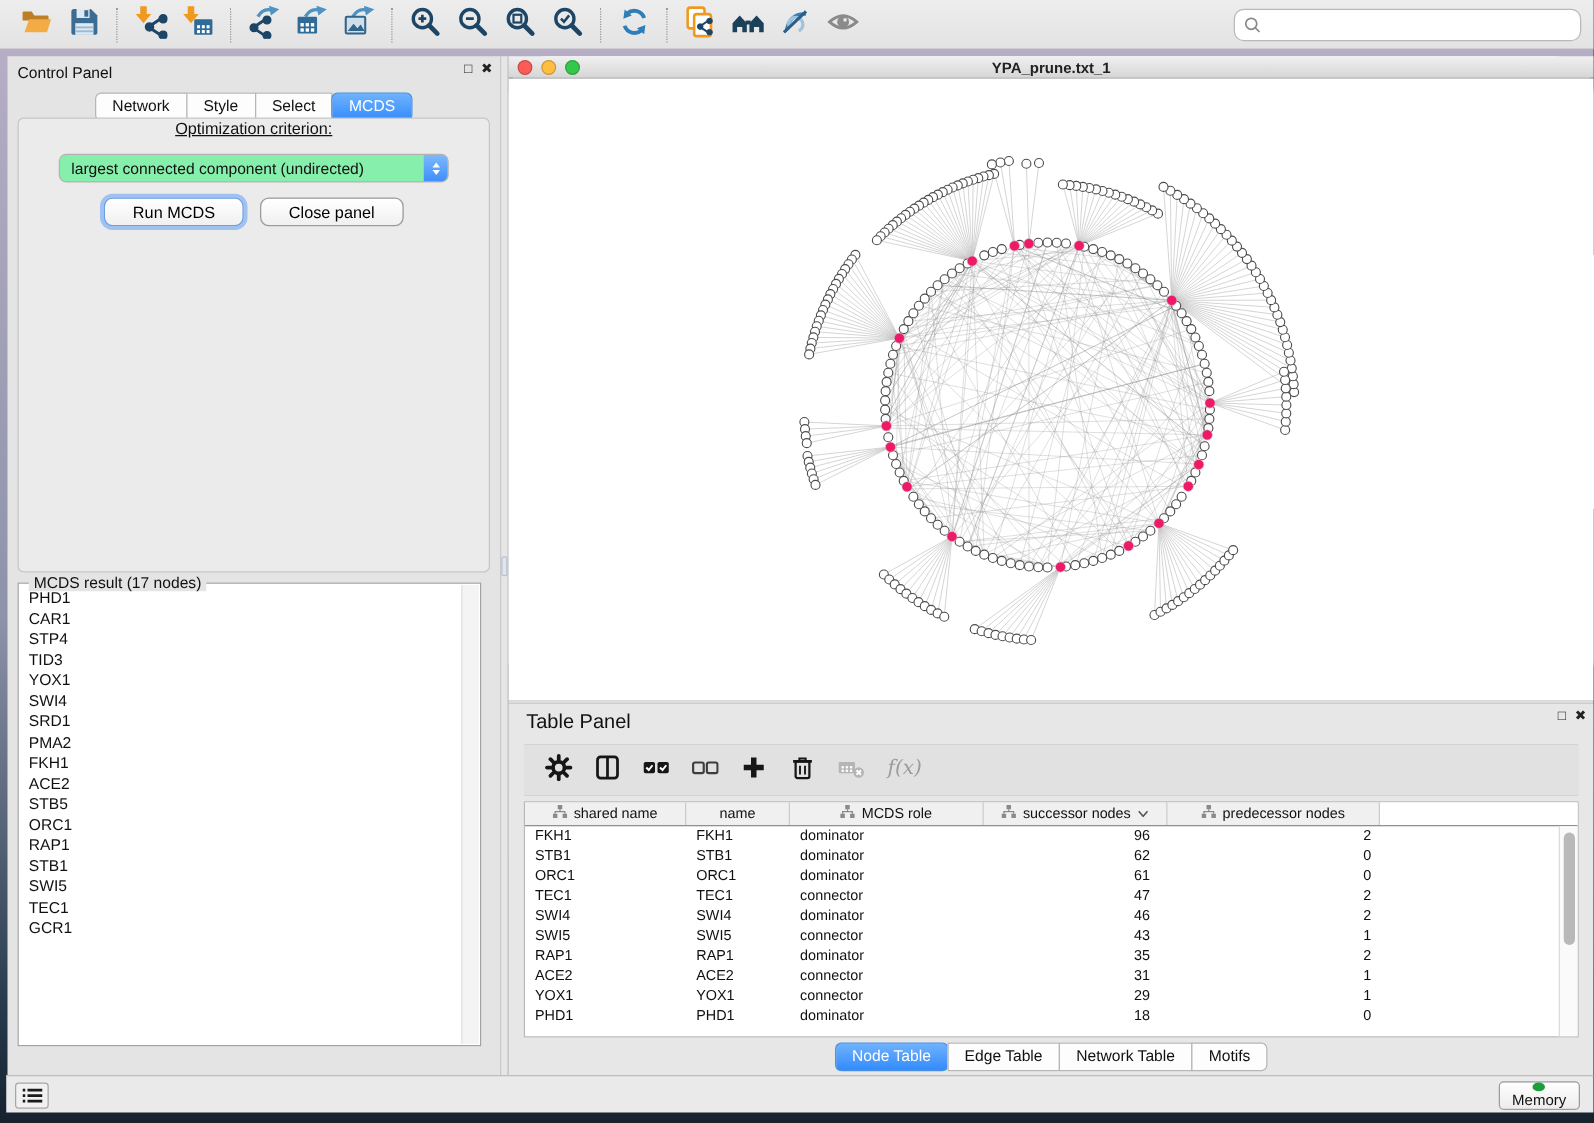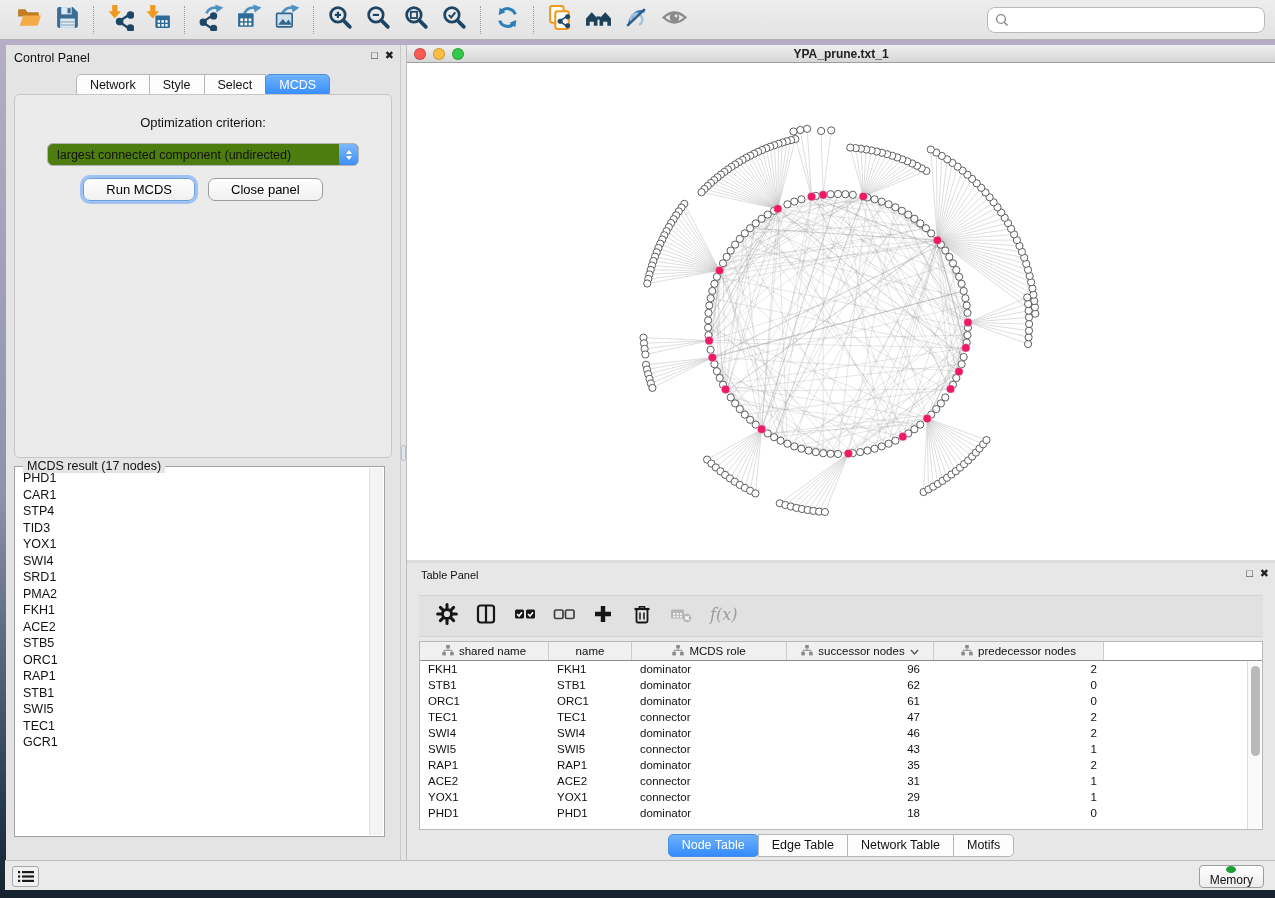--- a/index.html
+++ b/index.html
@@ -23,22 +23,22 @@
   .panel-title{position:absolute;left:8px;top:6px;font-size:12.5px;}
   .win-btns{position:absolute;right:6px;top:5px;display:flex;gap:7px;align-items:center;}
   .win-btn{font-size:11px;color:#222;font-weight:bold;line-height:1;cursor:default;}
   .cp-tabs{position:absolute;left:0;right:0;top:29px;display:flex;justify-content:center;}
   .seg-tab{font-size:12.5px;padding:3px 13px 4px;background:#fdfdfd;border:1px solid #b6b6b6;margin-left:-1px;color:#111;}
   .seg-tab:first-child{border-radius:5px 0 0 5px;margin-left:0;}
   .seg-tab:last-child{border-radius:0 5px 5px 0;}
   .seg-tab.active{background:linear-gradient(#6fb2fe,#338bfc);color:#fff;border-color:#4a90e2;border-radius:5px;}
   .cp-body{position:absolute;left:8px;top:49px;width:378px;height:364px;background:#ecebeb;
     border:1px solid #c6c6c6;border-radius:5px;}
-  .opt-label{text-align:center;margin-top:20px;font-size:13px;}
-  .dropdown{position:relative;width:312px;height:23px;margin:13px auto 0;background:#4d7c0f;
+  .opt-label{text-align:center;font-size:13px;text-decoration:underline;}
+  .dropdown{position:relative;width:312px;height:23px;margin:13px auto 0;background:#86efac;
     border:1px solid #b3b3b3;border-radius:6px;display:flex;align-items:center;}
   .dropdown .dd-text{flex:1;font-size:12.5px;padding-left:9px;white-space:nowrap;overflow:hidden;}
   .dd-stepper{width:19px;height:21px;border-radius:0 5px 5px 0;background:linear-gradient(#7db8fd,#3f8efb);
     display:flex;flex-direction:column;align-items:center;justify-content:center;gap:2px;}
   .tri-up{width:0;height:0;border-left:3.5px solid transparent;border-right:3.5px solid transparent;border-bottom:4.5px solid #fff;}
   .tri-down{width:0;height:0;border-left:3.5px solid transparent;border-right:3.5px solid transparent;border-top:4.5px solid #fff;}
   .btn-row{display:flex;justify-content:center;gap:13px;margin-top:12px;}
   .mac-btn{font-size:13px;font-family:inherit;padding:2px 22px 3px;background:linear-gradient(#fff,#f1f0f0);
     border:1px solid #9b9b9b;border-radius:7px;height:23px;}
   .mac-btn.focused{box-shadow:0 0 0 3px rgba(96,160,250,.55);border-color:#6d9ee0;}
@@ -72,21 +72,21 @@
   .th.filler{border-right:none;background:#fff;flex:1;}
   .tbl-body{position:absolute;left:0;top:19px;right:15px;bottom:0;overflow:hidden;font-size:11.5px;}
   .tr{display:flex;height:16px;align-items:center;}
   .td{overflow:hidden;white-space:nowrap;}
   .td.l{padding-left:8px;text-align:left;}
   .td.num1{text-align:right;padding-right:14px;}
   .td.num2{text-align:right;padding-right:7px;}
   .tbl-scroll{position:absolute;top:19px;right:0;bottom:0;width:15px;background:#fafafa;border-left:1px solid #dcdcdc;}
   .tbl-thumb{position:absolute;left:2.5px;top:5px;width:9px;height:90px;background:#b9b9b9;border-radius:5px;}
   .tp-tabs{position:absolute;left:0;right:0;top:271px;display:flex;justify-content:center;}
-  .tp-title{position:absolute;left:14px;top:6px;font-size:11px;}
+  .tp-title{position:absolute;left:14px;top:6px;font-size:16px;}
   
   .status-bar{position:absolute;left:5px;top:860px;width:1270px;height:30px;background:#ebeaea;border-top:1px solid #bdbdbd;}
   .list-btn{position:absolute;left:7px;top:5px;width:27px;height:21px;background:#f2f1f1;border:1px solid #a6a6a6;
     border-radius:3px;display:flex;align-items:center;justify-content:center;}
   .memory-btn{position:absolute;right:11px;top:4px;height:23px;background:linear-gradient(#fff,#ececec);
     border:1px solid #9d9d9d;border-radius:4px;display:flex;align-items:center;gap:0;padding:0 10px;font-size:12px;flex-direction:column;}
   .mem-dot{width:10px;height:10px;border-radius:50%;}
 </style>
 </head>
 <body>

